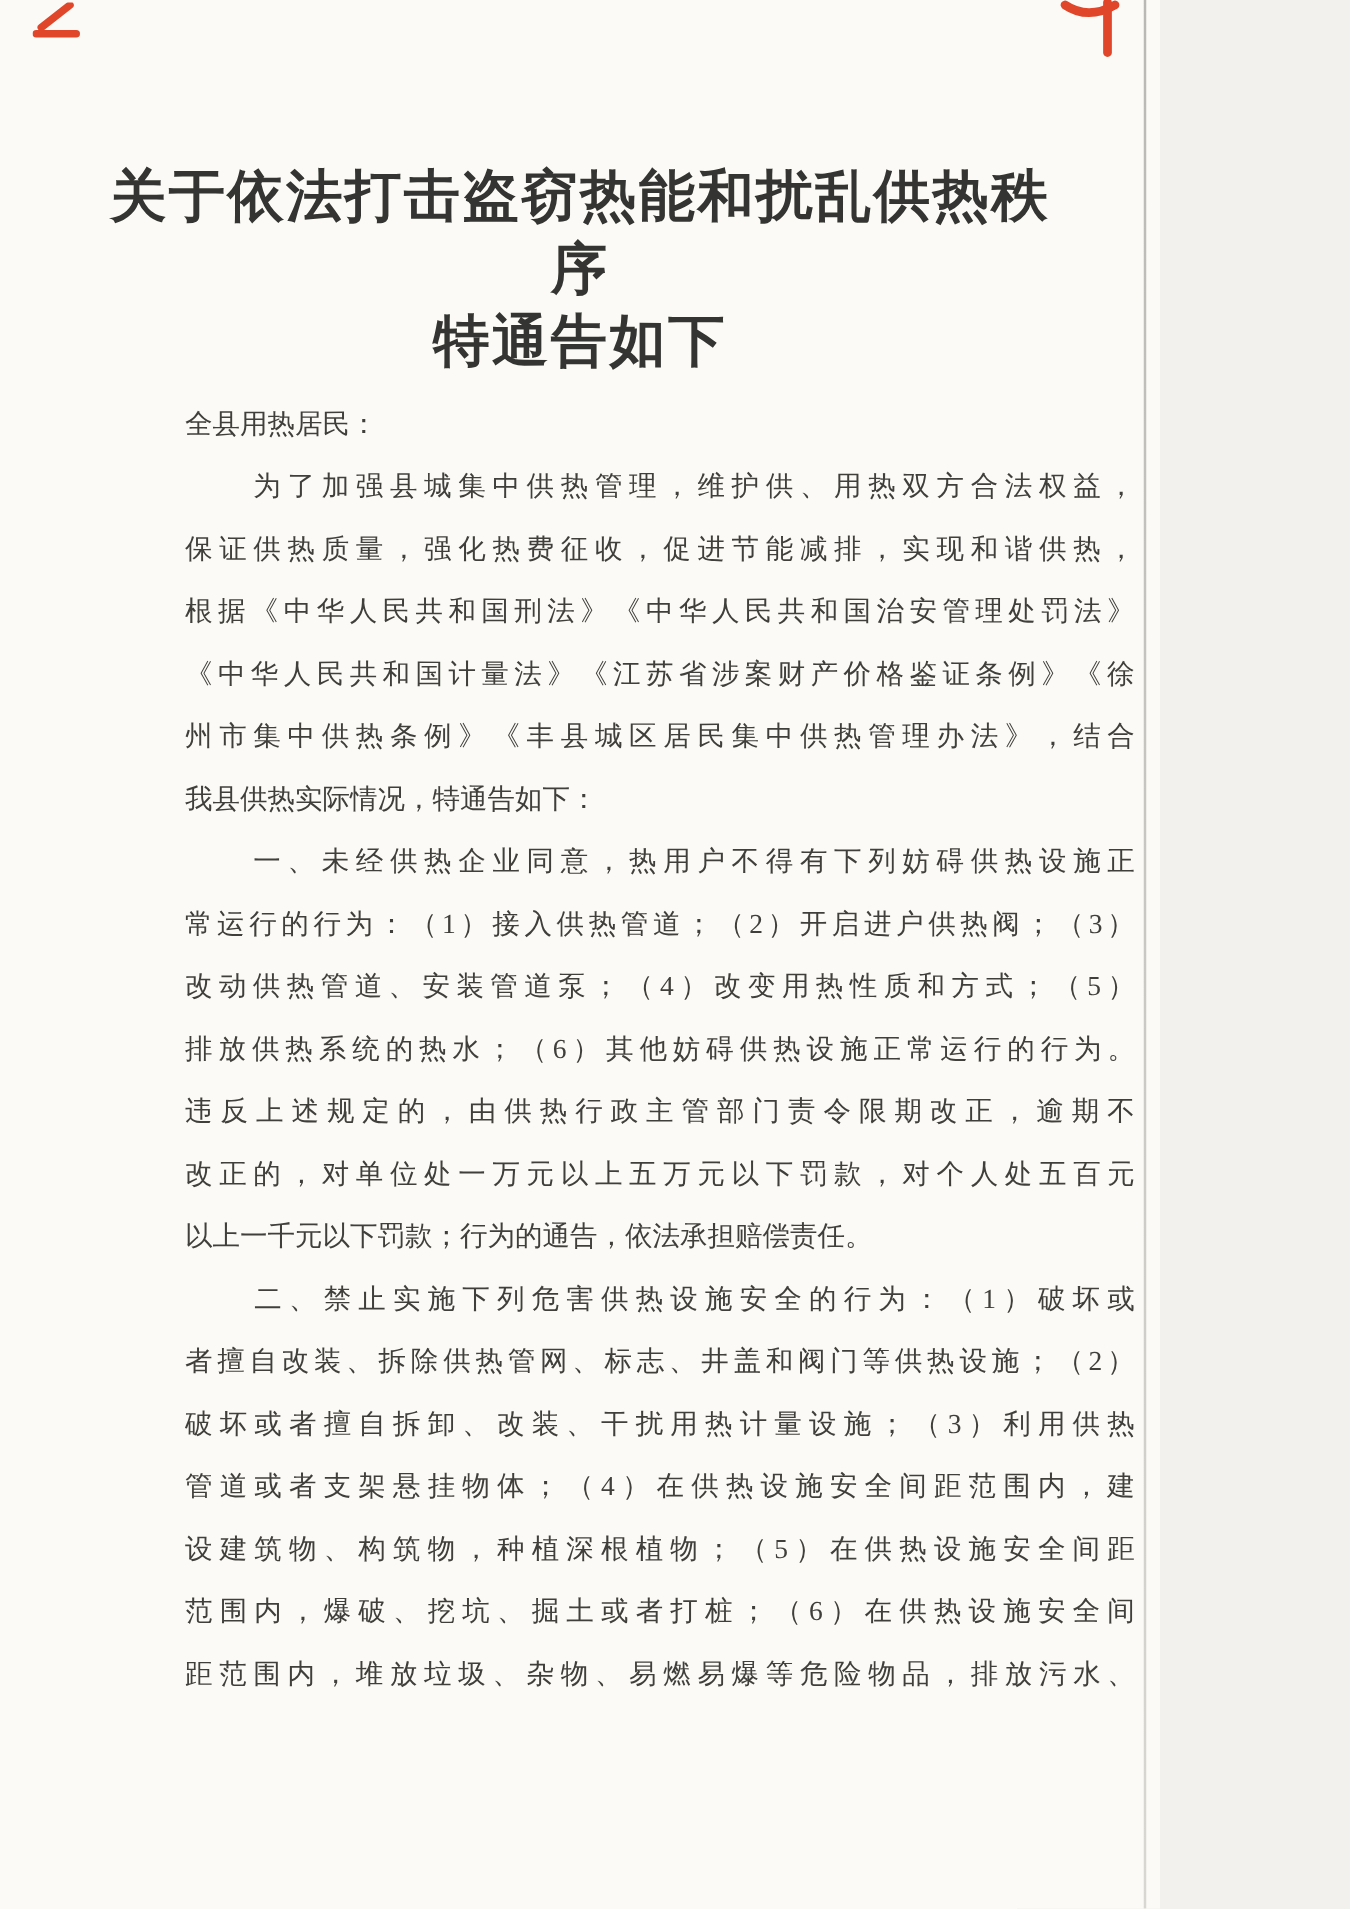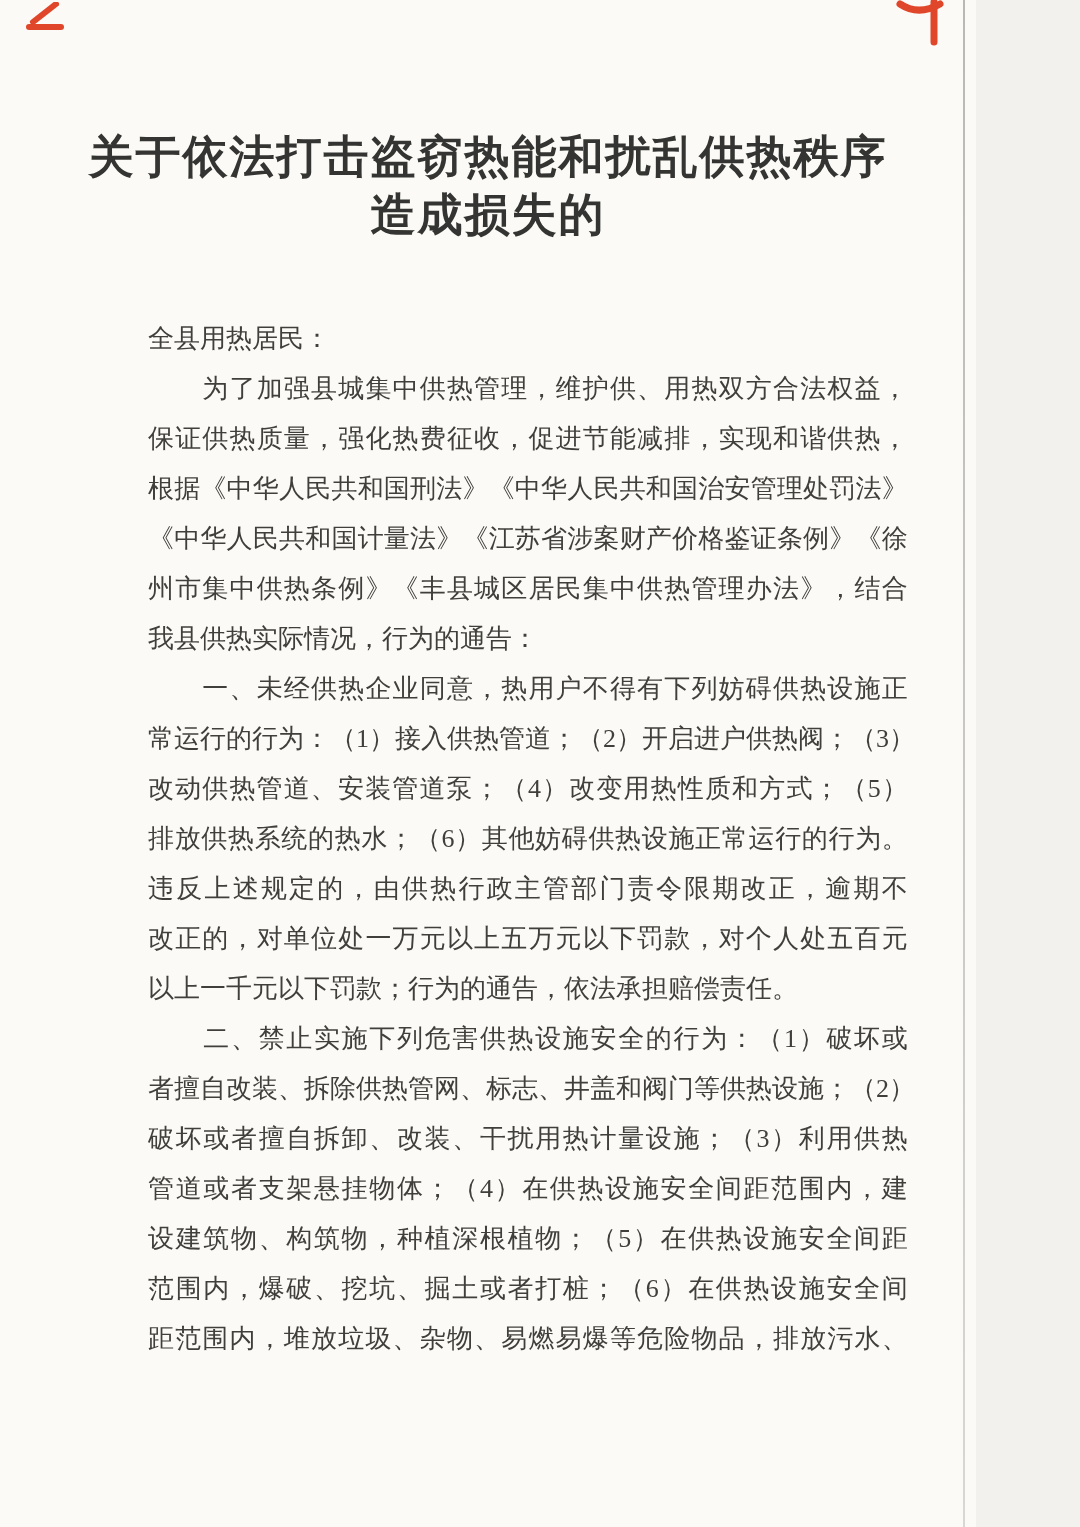--- a/index.html
+++ b/index.html
@@ -4,21 +4,20 @@
 <style>
   html, body { margin: 0; padding: 0; background: #f2f1ed; }
   .paper {
     position: relative;
     width: 928px;
     height: 1527px;
     background: #fbfaf6;
     overflow: hidden;
     font-family: "Liberation Serif", "DejaVu Serif", serif;
     color: #3f3e3b;
-    padding-left: 48px;
   }
   .page-edge-line {
     position: absolute;
     top: 0; bottom: 0;
     right: 11px;
     width: 2px;
     background: linear-gradient(#b9b8b4, #d8d7d2);
   }
   .corner-mark { position: absolute; }
   .corner-mark.left  { left: 26px;  top: 2px; }
@@ -37,21 +36,21 @@
   .doc-title .tline { display: block; }
   .body-lines {
     position: absolute;
     left: 148px;
     top: 314px;
     width: 760px;
   }
   .bline {
     height: 50px;
     line-height: 50px;
-    font-size: 26px;
+    font-size: 22px;
     white-space: nowrap;
     color: #403f3c;
   }
   .bline.just {
     display: flex;
     justify-content: space-between;
     align-items: baseline;
   }
   .bline.just span { flex: 0 0 auto; }
 </style>
@@ -66,21 +65,21 @@
   </svg>
   <svg class="corner-mark right" width="52" height="48" viewBox="0 0 52 48">
     <path d="M6,4 C18,12 32,12 46,4" stroke="#e0472a" stroke-width="7" fill="none" stroke-linecap="round"></path>
     <path d="M40,2 L40,42" stroke="#e0472a" stroke-width="7" fill="none" stroke-linecap="round"></path>
   </svg>
 
   <div class="page-edge-line"></div>
 
   <div class="doc-title">
     <span class="tline">关于依法打击盗窃热能和扰乱供热秩序</span>
-    <span class="tline">造成损失的</span>
+    <span class="tline">特通告如下</span>
   </div>
 
   <div class="body-lines">
       <div class="bline">全县用热居民：</div>
       <div class="bline just">
         <span>　</span>
         <span>　</span>
         <span>为</span>
         <span>了</span>
         <span>加</span>
@@ -223,21 +222,21 @@
         <span>热</span>
         <span>管</span>
         <span>理</span>
         <span>办</span>
         <span>法</span>
         <span>》</span>
         <span>，</span>
         <span>结</span>
         <span>合</span>
       </div>
-      <div class="bline">我县供热实际情况，行为的通告：</div>
+      <div class="bline">我县供热实际情况，特通告如下：</div>
       <div class="bline just">
         <span>　</span>
         <span>　</span>
         <span>一</span>
         <span>、</span>
         <span>未</span>
         <span>经</span>
         <span>供</span>
         <span>热</span>
         <span>企</span>

